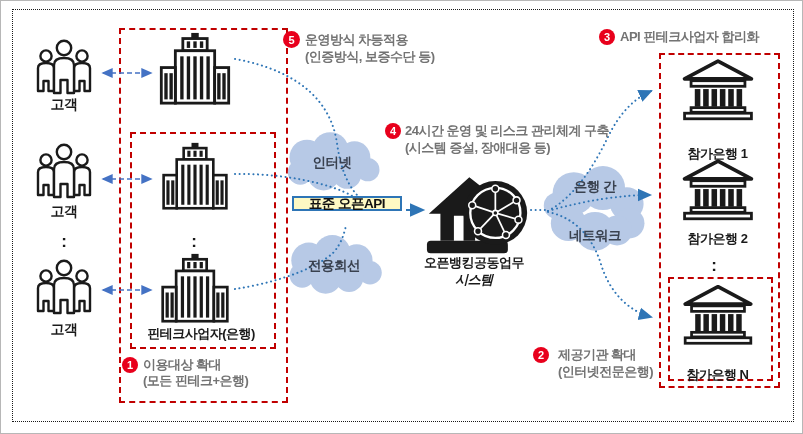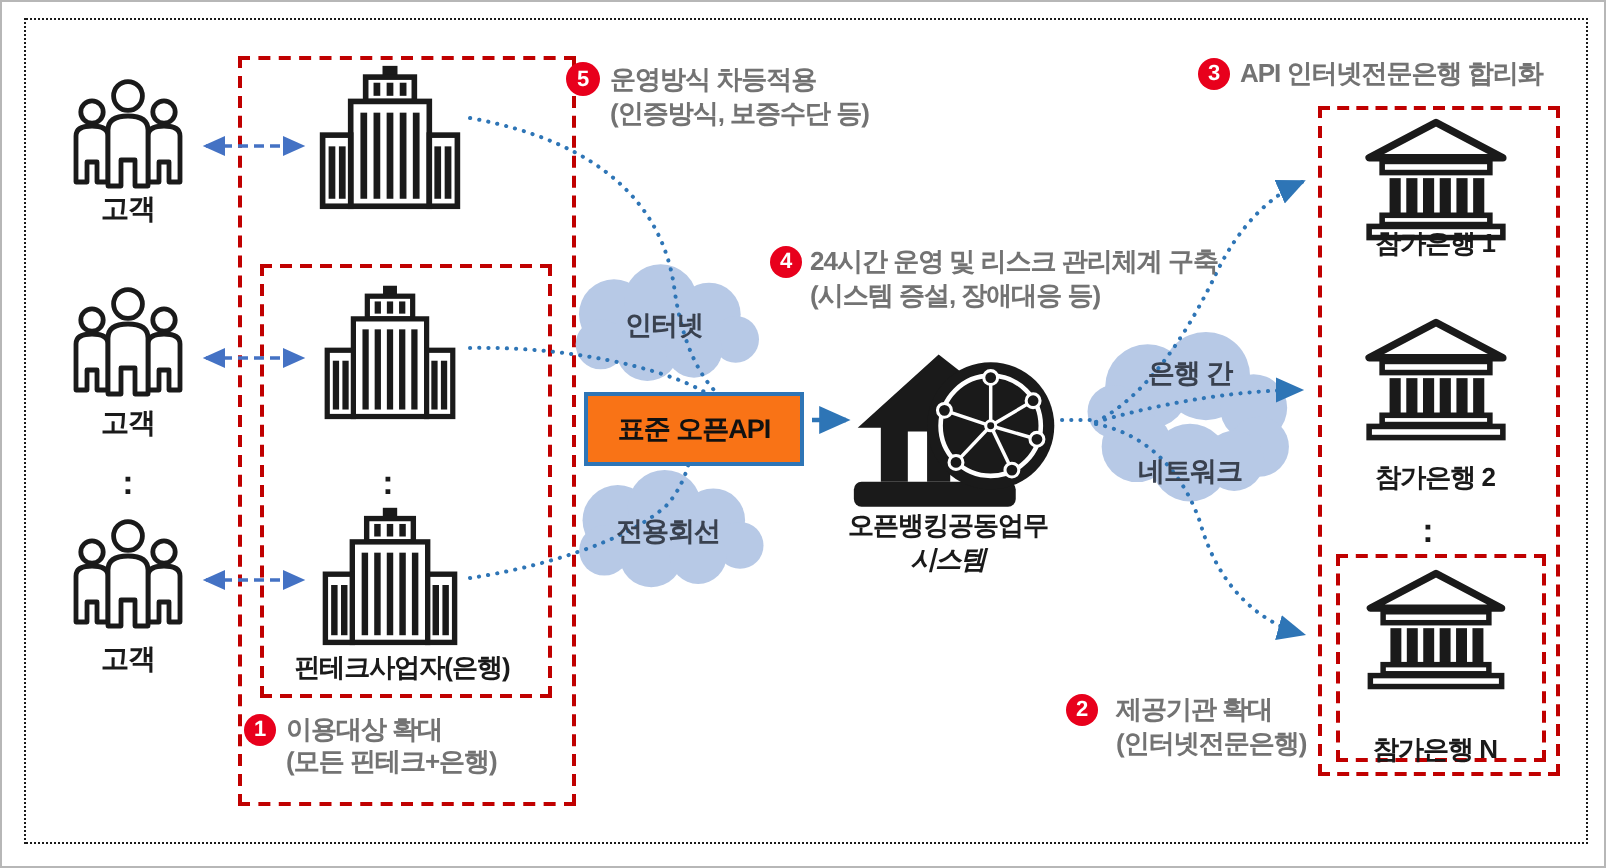--- a/index.html
+++ b/index.html
@@ -13,21 +13,21 @@
   .colon{position:absolute;text-align:center;font-size:17px;font-weight:700;color:#1a1a1a;z-index:4;}
   .redbox{position:absolute;border:2px dashed #c00000;z-index:1;}
   .badge{position:absolute;background:#e8001c;color:#fff;border-radius:50%;
          display:flex;align-items:center;justify-content:center;
          font-size:11px;font-weight:700;z-index:5;}
   .note{position:absolute;color:#737373;font-size:13px;font-weight:700;
         letter-spacing:-0.5px;white-space:nowrap;z-index:5;}
   .cloud{position:absolute;z-index:1;}
   .cloud-label{position:absolute;display:flex;flex-direction:column;align-items:center;justify-content:center;
         font-size:13.5px;font-weight:700;color:#39414f;letter-spacing:-0.5px;z-index:3;line-height:16px;text-align:center;}
-  .apibox{position:absolute;left:291px;top:195px;width:110px;height:37px;background:#f97316;
+  .apibox{position:absolute;left:291px;top:195px;width:110px;height:15px;background:#fef9c3;
         border:2.5px solid #2e75b6;box-sizing:border-box;display:flex;align-items:center;justify-content:center;
         font-size:13.5px;font-weight:700;color:#111;letter-spacing:-0.5px;z-index:4;}
   .icon{position:absolute;z-index:2;}
   svg.overlay{position:absolute;left:0;top:0;width:803px;height:434px;z-index:2;pointer-events:none;}
 </style>
 </head>
 <body>
 
 <div class="stage">
   <div class="dotted-frame"></div>
@@ -256,21 +256,21 @@
       <rect x="17" y="33" width="6" height="19"></rect>
         <rect x="26" y="33" width="6" height="19"></rect>
         <rect x="35" y="33" width="6" height="19"></rect>
       <rect x="44" y="33" width="6" height="19"></rect>
         <rect x="53" y="33" width="6" height="19"></rect>
         <rect x="62" y="33" width="6" height="19"></rect>
     </g>
     <rect x="13" y="53" width="58" height="5" fill="#fff" stroke="#1a1a1a" stroke-width="3"></rect>
     <rect x="6" y="59" width="72" height="6" fill="#fff" stroke="#1a1a1a" stroke-width="3"></rect>
   </svg>
-  <div class="lbl" style="left:658px;top:112px;width:117px;">참가은행 1</div>
+  <div class="lbl" style="left:658px;top:144px;width:117px;">참가은행 1</div>
 
   <svg class="icon" style="left:678px;top:157px;width:78px;height:64px;" viewBox="0 0 84 68">
     <polygon points="42,3 6,22 78,22" fill="#fff" stroke="#1a1a1a" stroke-width="4" stroke-linejoin="round"></polygon>
     <rect x="13" y="24" width="58" height="6" fill="#fff" stroke="#1a1a1a" stroke-width="3"></rect>
     <g fill="#1a1a1a">
       <rect x="17" y="33" width="6" height="19"></rect>
         <rect x="26" y="33" width="6" height="19"></rect>
         <rect x="35" y="33" width="6" height="19"></rect>
       <rect x="44" y="33" width="6" height="19"></rect>
         <rect x="53" y="33" width="6" height="19"></rect>
@@ -301,21 +301,21 @@
 
   <div class="badge" style="left:121px;top:356px;width:16px;height:16px;">1</div>
   <div class="note" style="left:142px;top:355px;">이용대상 확대</div>
   <div class="note" style="left:142px;top:371px;">(모든 핀테크+은행)</div>
 
   <div class="badge" style="left:532px;top:346px;width:16px;height:16px;">2</div>
   <div class="note" style="left:557px;top:345px;">제공기관 확대</div>
   <div class="note" style="left:557px;top:362px;">(인터넷전문은행)</div>
 
   <div class="badge" style="left:598px;top:28px;width:16px;height:16px;">3</div>
-  <div class="note" style="left:619px;top:27px;">API 인터넷전문은행 합리화</div>
+  <div class="note" style="left:619px;top:27px;">API 핀테크사업자 합리화</div>
 
   <div class="badge" style="left:384px;top:122px;width:16px;height:16px;">4</div>
   <div class="note" style="left:404px;top:121px;">24시간 운영 및 리스크 관리체계 구축</div>
   <div class="note" style="left:404px;top:138px;">(시스템 증설, 장애대응 등)</div>
 
   <div class="badge" style="left:282px;top:30px;width:17px;height:17px;">5</div>
   <div class="note" style="left:304px;top:30px;">운영방식 차등적용</div>
   <div class="note" style="left:304px;top:47px;">(인증방식, 보증수단 등)</div>
 </div>
 

